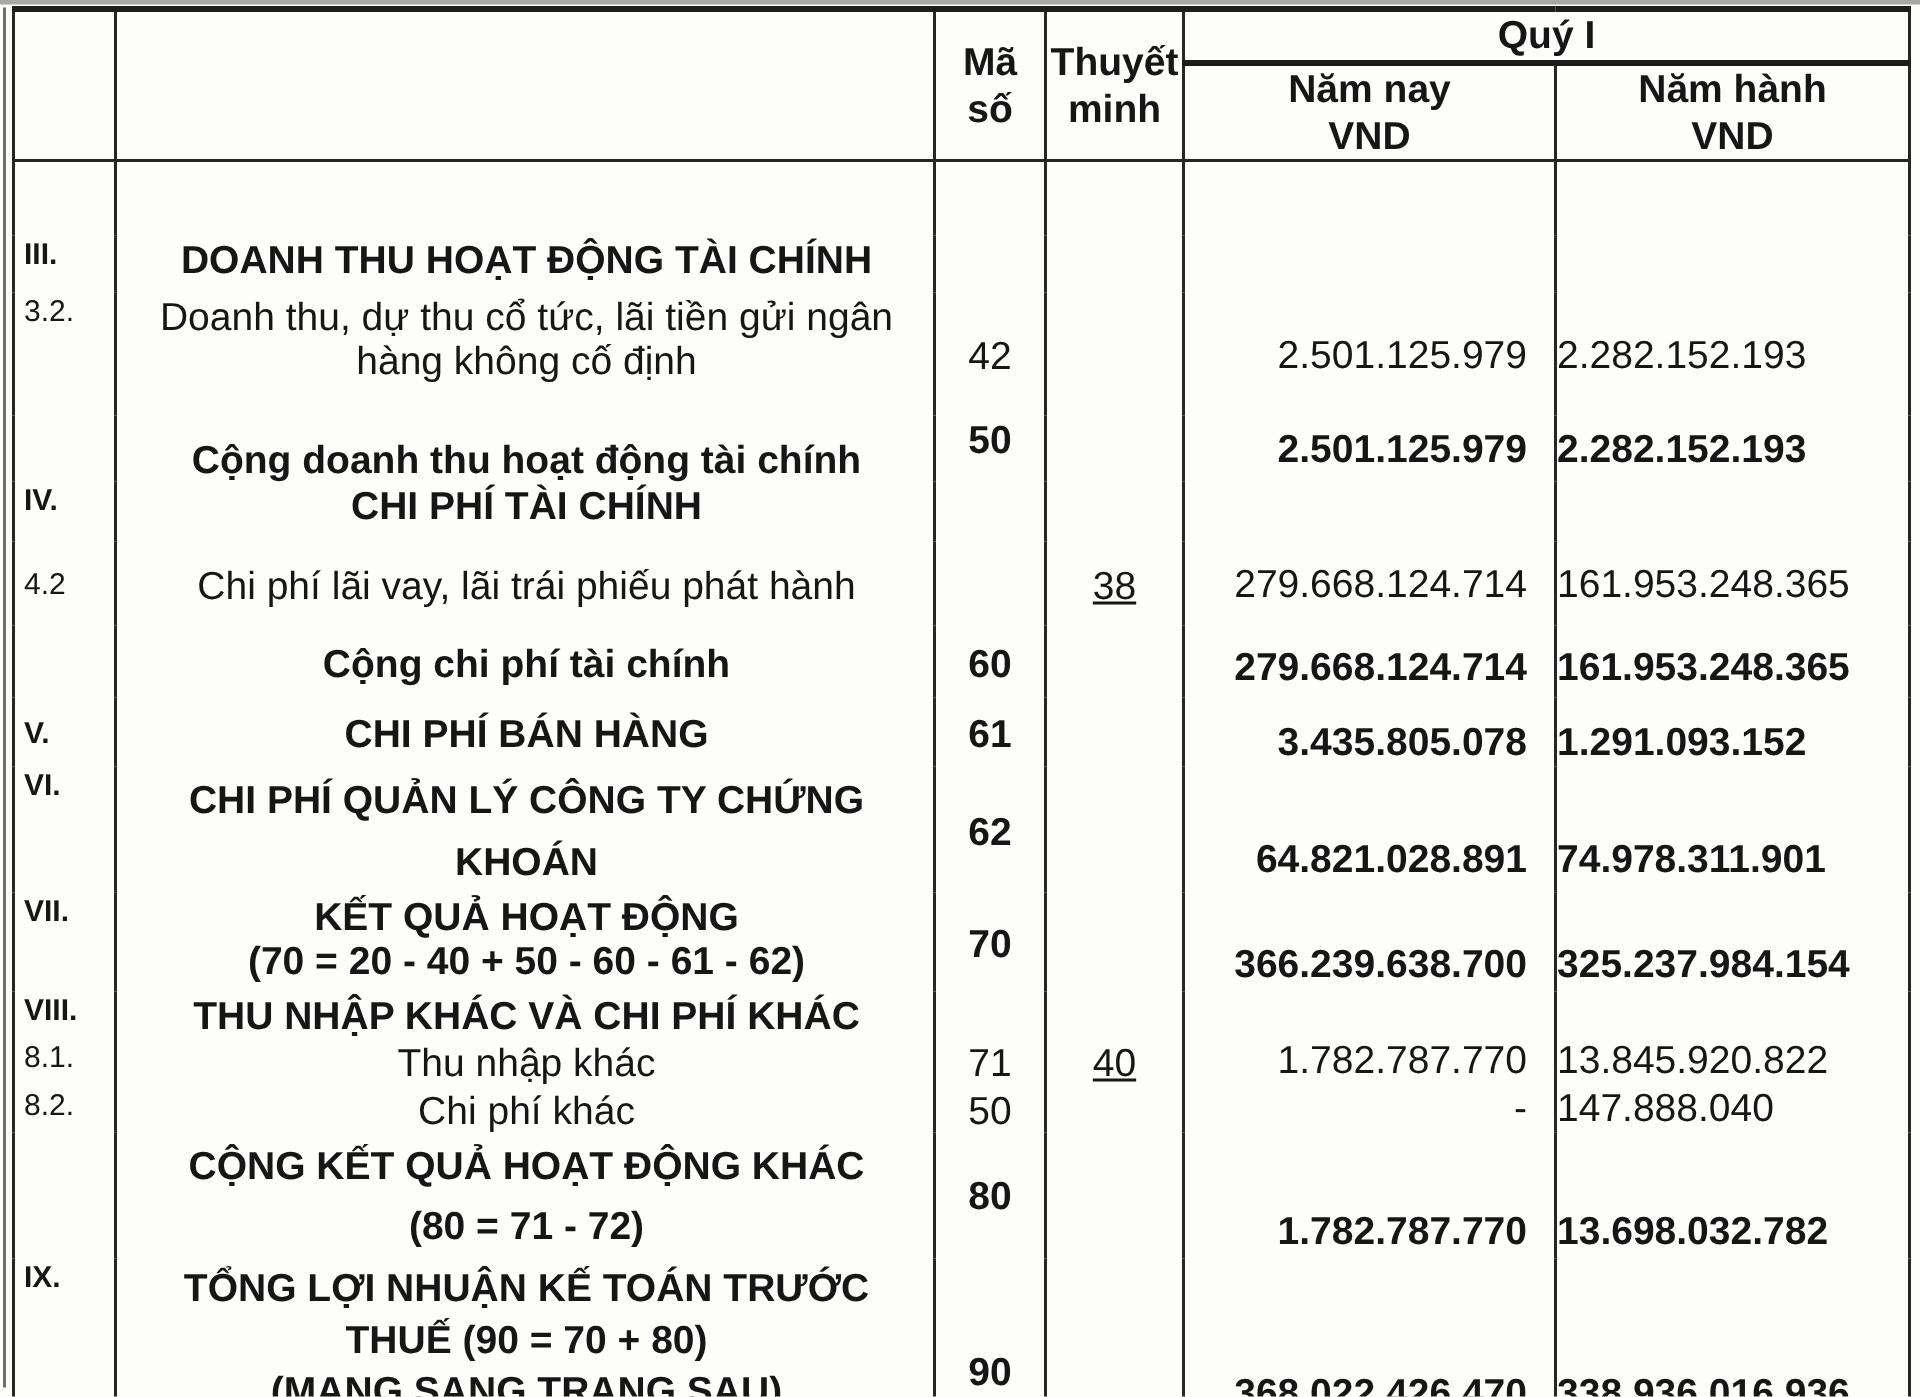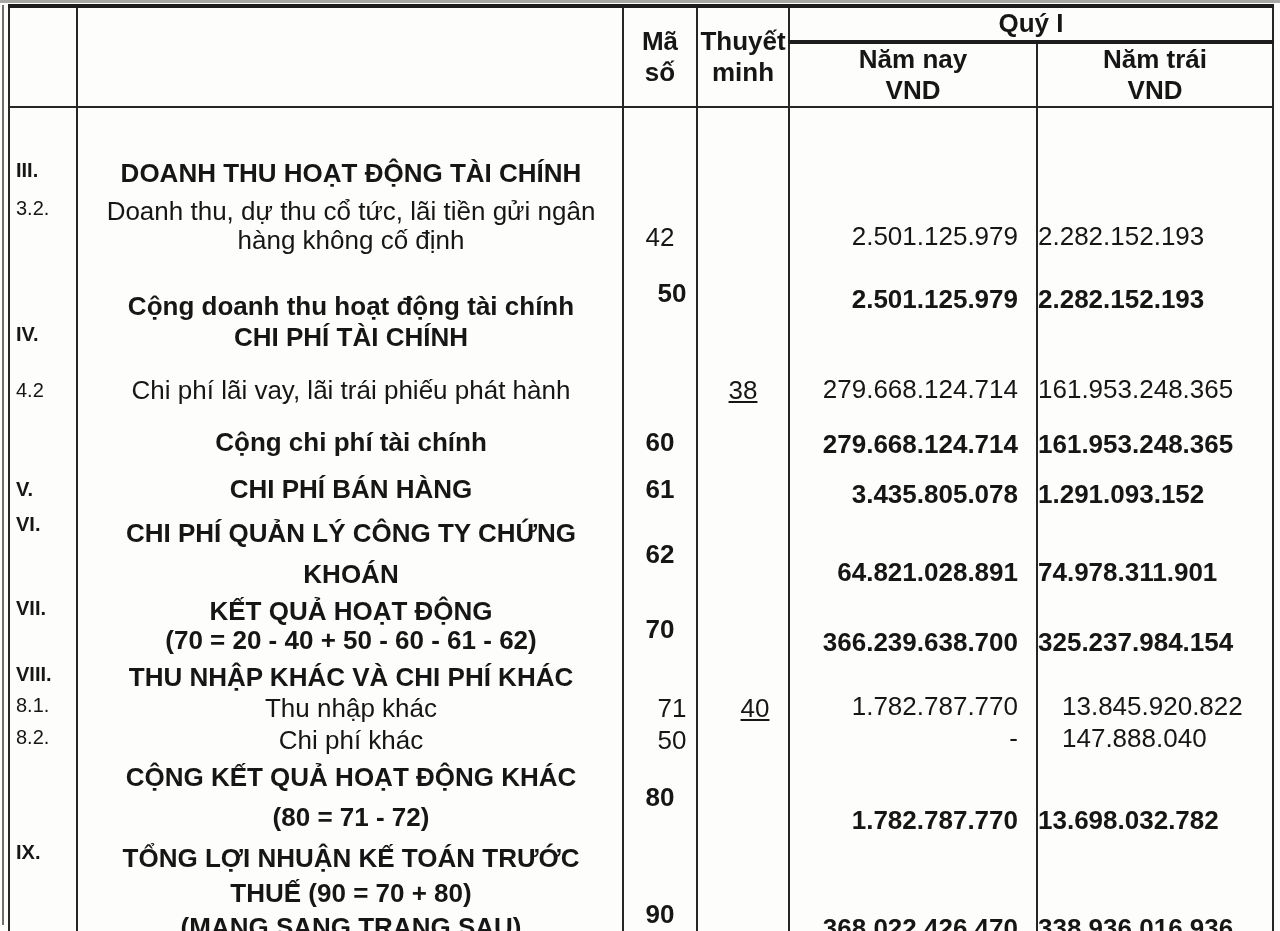--- a/index.html
+++ b/index.html
@@ -40,21 +40,21 @@
   tbody tr.last td { border-bottom:7px solid #1a1a1a; }
 
   td.c-num   { padding:2px 2px 0 6px;  font-size:20px; }
   td.c-label { padding:2px 4px 0 6px;  white-space:pre-line;text-align:center; }
   td.c-code  { text-align:center; padding-top:2px; }
   td.c-note  { text-align:center; padding-top:2px;text-decoration:underline; }
   td.c-cur   { text-align:right; padding-right:18px; }
   td.c-pri   { text-align:left; padding-right:10px; }
 
   .b   { font-weight:bold; }
-  .vt  { vertical-align:top;padding-left:24px; }
+  .vt  { vertical-align:top; }
   .vm  { vertical-align:middle; }
   .vb  { vertical-align:bottom; }
   .pt2 { padding-top:2px; } .pt6 { padding-top:6px; }
   .pb2 { padding-bottom:2px; } .pb4 { padding-bottom:4px; } .pb6 { padding-bottom:6px; }
   .pb8 { padding-bottom:8px; } .pb16{ padding-bottom:16px; }
   .lh-wide { line-height:1.55; }
   .lh-med  { line-height:1.34; }
 </style>
 </head>
 <body>
@@ -79,21 +79,21 @@
         <th rowspan="2"></th>
         <th rowspan="2">Mã
 số</th>
         <th rowspan="2">Thuyết
 minh</th>
         <th colspan="2">Quý I</th>
       </tr>
       <tr class="h2">
         <th>Năm nay
 VND</th>
-        <th>Năm trái
+        <th>Năm hành
 VND</th>
       </tr>
     </thead>
 
     <tbody>
 
       <tr style="height:50px">
         <td class="c-num"></td>
         <td class="c-label"></td>
         <td class="c-code"></td>

